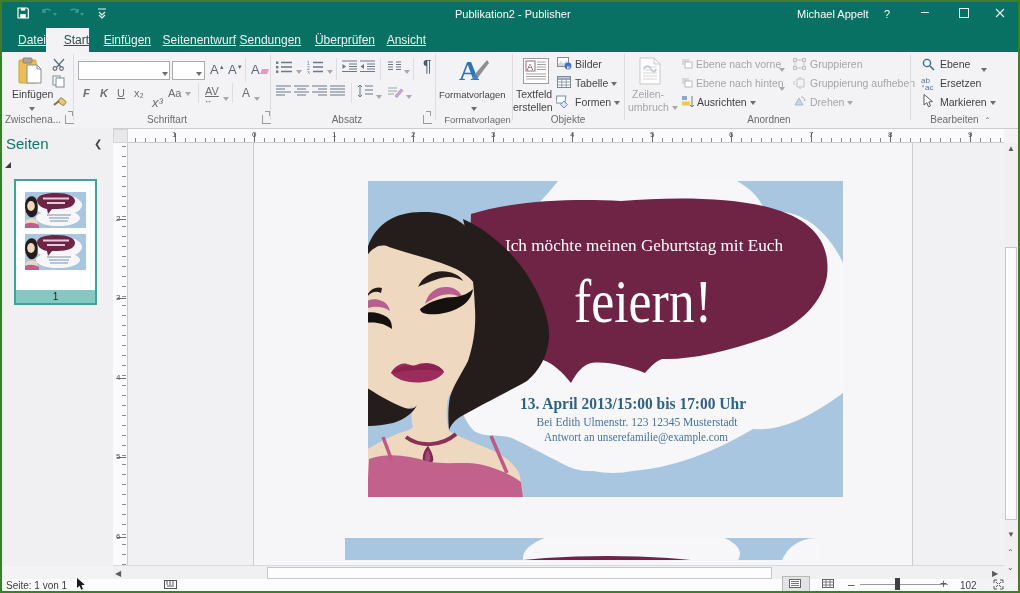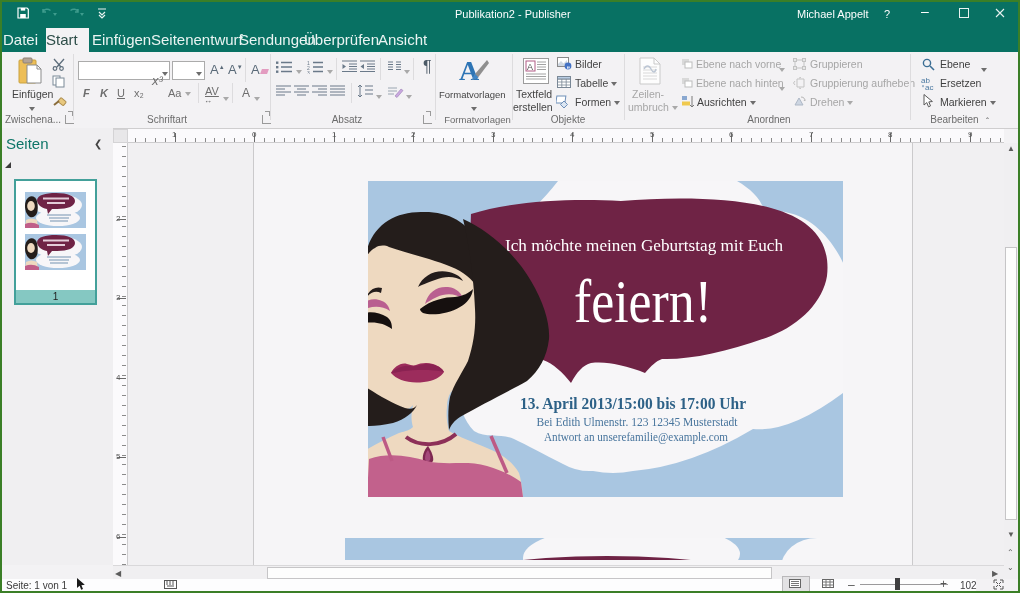--- a/index.html
+++ b/index.html
@@ -8,21 +8,21 @@
   
   #btop{left:0;top:0;width:1020px;height:2px;background:#3b7f27;z-index:50;}
   #bleft{left:0;top:0;width:2px;height:593px;background:#3b7f27;z-index:50;}
   #bright{left:1018px;top:0;width:2px;height:593px;background:#3b7f27;z-index:50;}
   #bbot{left:0;top:591px;width:1020px;height:2px;background:#3b7f27;z-index:50;}
   
   #title{left:0;top:0;width:1020px;height:28px;background:#087163;color:#fff;}
   #title .t{position:absolute;top:8px;font-size:11px;color:#fdfefe;}
   
   #tabs{left:0;top:28px;width:1020px;height:24px;background:#087163;}
-  #tabs .tab{position:absolute;top:0;height:24px;line-height:24px;font-size:15px;color:#eaf4f2;text-align:left;white-space:nowrap;}
+  #tabs .tab{position:absolute;top:0;height:24px;line-height:24px;font-size:12px;color:#eaf4f2;text-align:right;white-space:nowrap;text-decoration:underline;}
   #tabs .active{background:#f3f2f4;color:#2e4e49;}
   
   #ribbon{left:2px;top:52px;width:1016px;height:76px;background:#f3f2f4;border-bottom:1px solid #cfcecf;font-size:11px;color:#444;}
   .gsep{position:absolute;top:2px;width:1px;height:66px;background:#dddcde;}
   .glabel{position:absolute;top:62px;height:14px;font-size:10px;color:#6b6b6b;text-align:center;}
   .launch{position:absolute;top:63px;width:8px;height:8px;border-left:1px solid #9a9a9a;border-bottom:1px solid #9a9a9a;}
   .launch:after{content:"";position:absolute;left:2px;top:-4px;width:4px;height:4px;border-right:1px solid #9a9a9a;border-top:1px solid #9a9a9a;}
   .dd{display:inline-block;width:0;height:0;border-left:3px solid transparent;border-right:3px solid transparent;border-top:4px solid #6d6d6d;vertical-align:middle;}
   .ddg{border-top-color:#a9a9a9;}
   .rowtxt{position:absolute;font-size:10.5px;color:#454545;white-space:nowrap;}
@@ -122,21 +122,21 @@
   <div class="abs" style="left:170px;top:9px;width:31px;height:17px;background:#fff;border:1px solid #ababab;"></div>
   <div class="abs" style="left:194px;top:15px;"><span class="dd"></span></div>
   <div class="rowtxt" style="left:208px;top:10px;font-size:13px;color:#5a6a78;">A<span style="font-size:6px;vertical-align:5px;">▲</span></div>
   <div class="rowtxt" style="left:226px;top:10px;font-size:13px;color:#5a6a78;">A<span style="font-size:6px;vertical-align:5px;">▼</span></div>
   <div class="gsep" style="left:243px;top:6px;height:24px;"></div>
   <div class="rowtxt" style="left:249px;top:10px;font-size:13px;color:#5a6a78;">A<span style="display:inline-block;width:7px;height:5px;background:#e39cc0;transform:skewX(-20deg);margin-left:1px;"></span></div>
   <div class="rowtxt" style="left:81px;top:35px;font-size:11px;font-style:italic;font-weight:bold;color:#6e6e6e;">F</div>
   <div class="rowtxt" style="left:98px;top:35px;font-size:11px;font-style:italic;font-weight:bold;color:#6e6e6e;">K</div>
   <div class="rowtxt" style="left:115px;top:35px;font-size:11px;color:#6e6e6e;text-decoration:underline;">U</div>
   <div class="rowtxt" style="left:132px;top:35px;font-size:11px;color:#6e6e6e;">x₂</div>
-  <div class="rowtxt" style="left:150px;top:21px;font-size:13px;color:#6e6e6e;font-style:italic;">x³</div>
+  <div class="rowtxt" style="left:150px;top:43px;font-size:13px;color:#6e6e6e;font-style:italic;">x³</div>
   <div class="rowtxt" style="left:166px;top:35px;font-size:11px;color:#6e6e6e;">Aa <span class="dd ddg"></span></div>
   <div class="gsep" style="left:196px;top:31px;height:20px;"></div>
   <div class="rowtxt" style="left:203px;top:33px;font-size:11px;color:#6e6e6e;text-decoration:underline;">AV</div>
   <div class="abs" style="left:202px;top:44px;font-size:8px;color:#5d5d5d;">↔</div>
   <div class="abs" style="left:221px;top:40px;"><span class="dd ddg"></span></div>
   <div class="gsep" style="left:230px;top:31px;height:20px;"></div>
   <div class="rowtxt" style="left:240px;top:34px;font-size:12px;color:#6e6e6e;">A</div>
   <div class="abs" style="left:252px;top:40px;"><span class="dd ddg"></span></div>
   <div class="glabel" style="left:110px;width:110px;">Schriftart</div>
   <div class="launch" style="left:260px;"></div>

